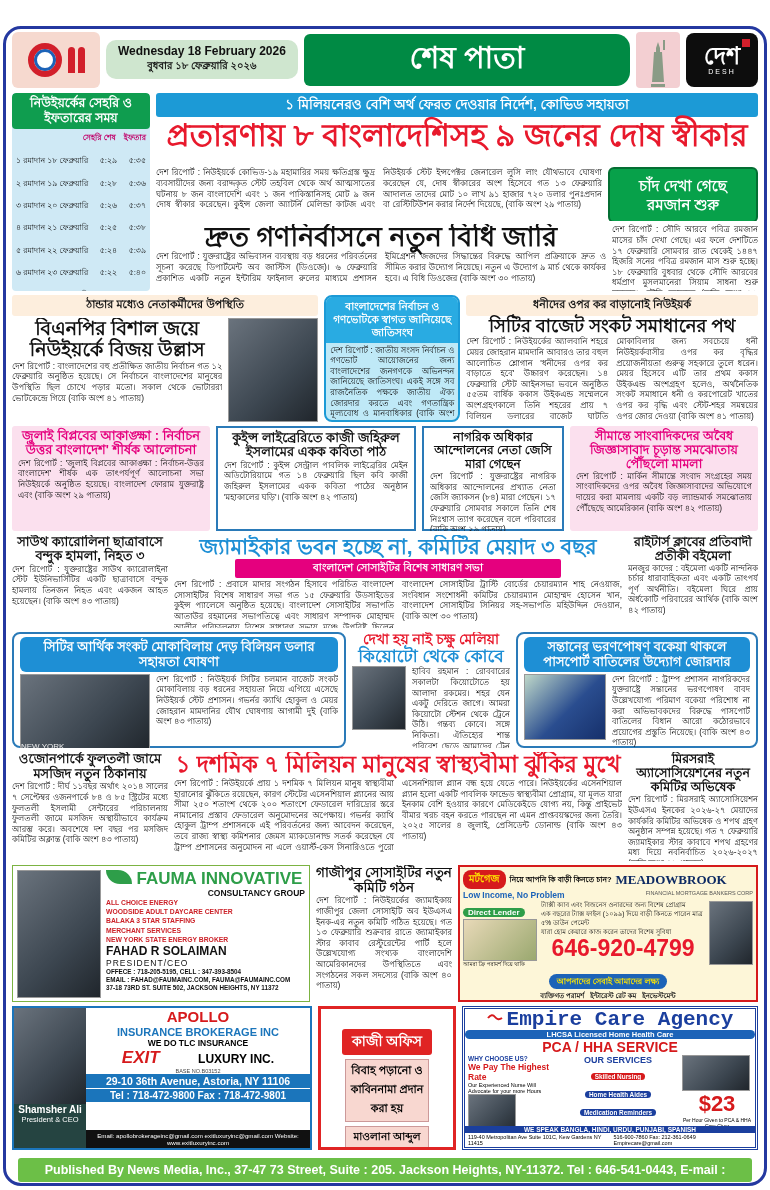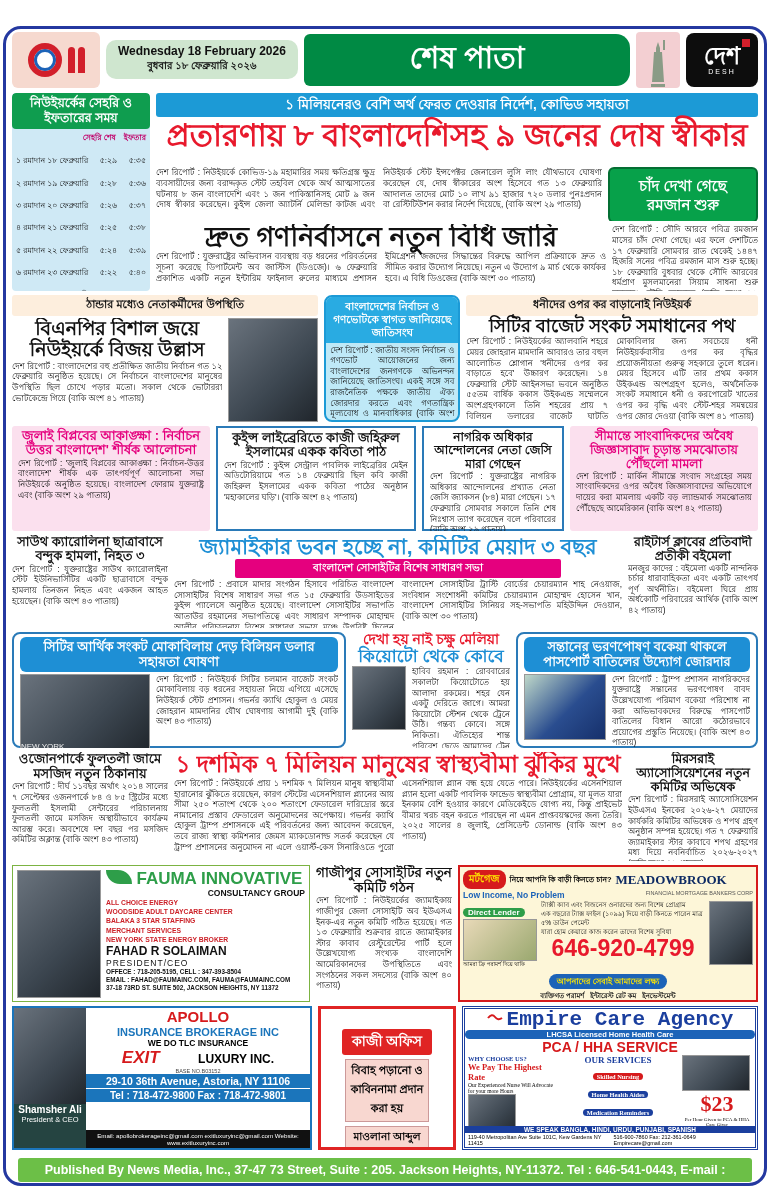--- a/index.html
+++ b/index.html
@@ -389,21 +389,21 @@
       </div>
       <div class="ad empire" style="flex:1;">
         <div style="display:flex;align-items:center;justify-content:center;gap:4px;">
           <span><svg width="16" height="12" viewBox="0 0 16 12">
                 <path d="M1 6 q4 -5 7 -1 q3 4 7 1" stroke="#d61a1c" stroke-width="2" fill="none"></path>
               </svg></span>
           <span class="emp-brand">Empire Care Agency</span>
         </div>
         <div class="emp-strip">LHCSA Licensed Home Health Care</div>
         <div style="text-align:center;color:#d61a1c;font-weight:bold;font-size:14px;">PCA / HHA SERVICE</div>
-        <div style="display:flex;gap:0;padding:0 3px;flex:1;overflow:hidden;font-family:Liberation Serif, serif;">
+        <div style="display:flex;gap:0;padding:0 3px;flex:1;overflow:hidden;">
           <div style="width:86px;flex:none;">
             <div style="color:#1b3f9e;font-weight:bold;font-size:6.5px;">WHY CHOOSE US?</div>
             <div style="color:#d61a1c;font-weight:bold;font-size:8.5px;">We Pay The Highest Rate</div>
             <div style="font-size:5.5px;">Our Experienced Nurse Will Advocate for your more Hours</div>
             <div class="photo" style="width:46px;height:40px;"></div>
 
           </div>
           <div style="flex:1;text-align:center;">
             <div style="color:#1b3f9e;font-weight:bold;font-size:9px;">OUR SERVICES</div>
             <span class="svc" style="background:#d61a1c;">Skilled Nursing</span><br>

